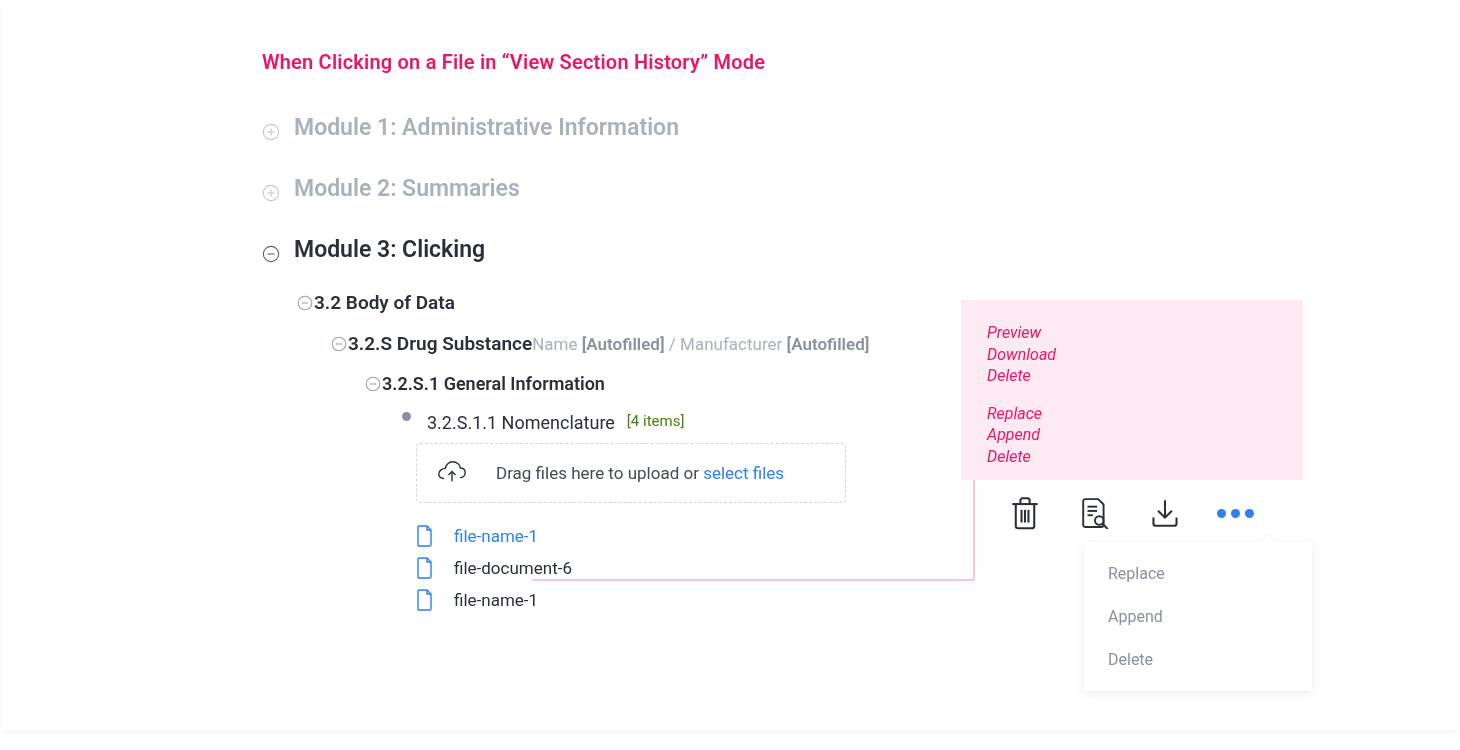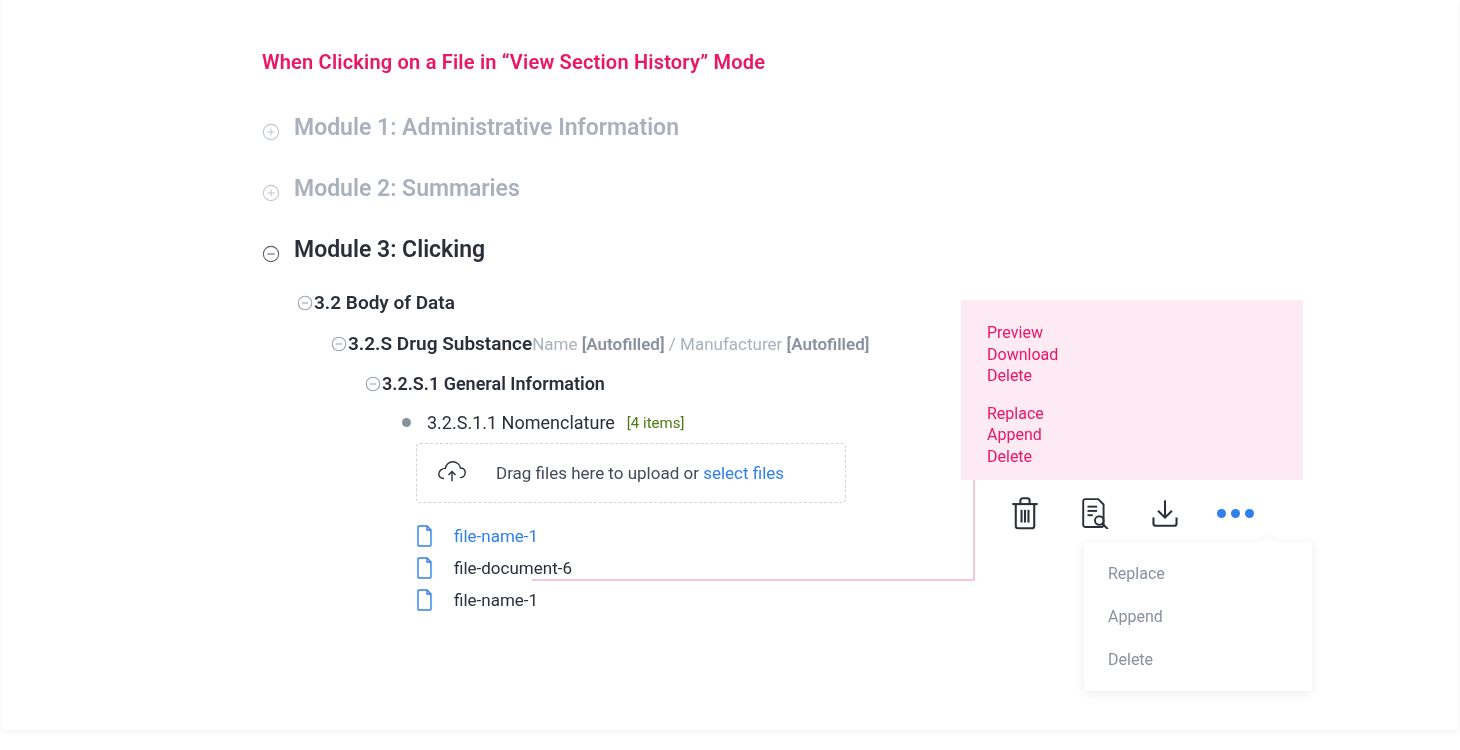--- a/index.html
+++ b/index.html
@@ -69,21 +69,21 @@
   }
   .node-meta {
     font-size: 17px;
     color: #aab0bc;
     font-weight: 400;
   }
   .node-meta b { color: #8a90a0; font-weight: 600; }
 
   .leaf-row {
     display: flex;
-    align-items: center;
+    align-items: flex-start;
     gap: 12px;
     margin-bottom: 4px;
   }
   .bullet-dot {
     width: 9px; height: 9px; border-radius: 50%;
     background: #8a90a0;
     display: inline-block;
     margin-right: 4px;
   }
   .leaf-label { font-size: 18px; color: #2b2f3a; }
@@ -122,20 +122,21 @@
     position: absolute;
     top: 300px;
     right: 155px;
     width: 342px;
     height: 180px;
     background: #fdeaf2;
     padding: 22px 26px;
     font-size: 16px;
     color: #ed1566;
     line-height: 1.35;
+    font-style: italic;
   }
   .anno-panel .group2 { margin-top: 16px; }
 
   
   .toolbar {
     position: absolute;
     top: 498px;
     left: 1008px;
     display: flex;
     align-items: center;

